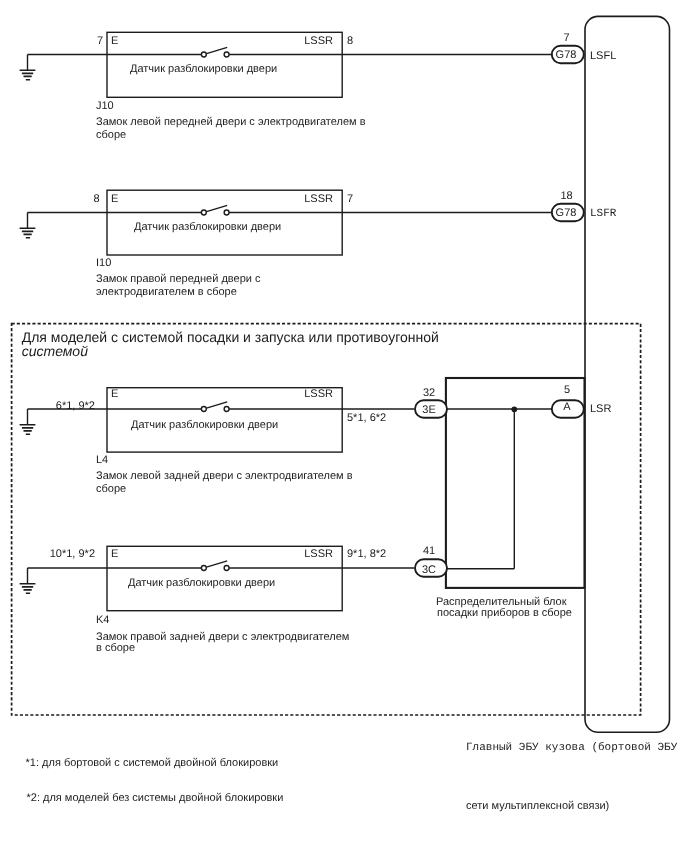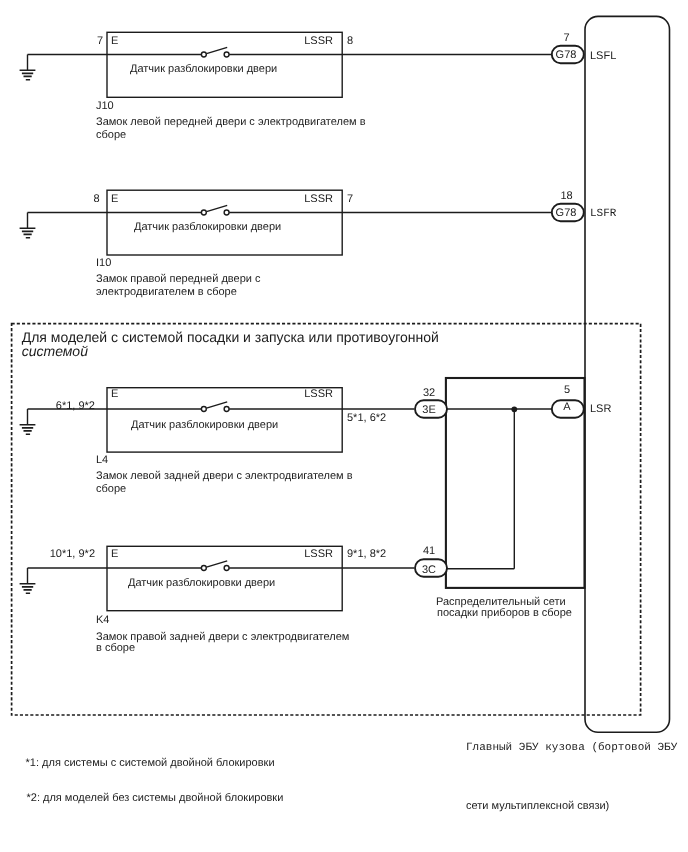--- a/index.html
+++ b/index.html
@@ -121,33 +121,33 @@
 <div class="tx" style="left:96px;top:454px;">L4</div>
 <div class="tx" style="left:96px;top:470px;">Замок левой задней двери с электродвигателем в</div>
 <div class="tx" style="left:96px;top:483px;">сборе</div>
 <div class="tx c" style="left:413px;top:387px;width:32px;">32</div>
 <div class="tx c" style="left:413px;top:403.5px;width:32px;">3E</div>
 
 <div class="tx c" style="left:547px;top:384px;width:40px;">5</div>
 <div class="tx c" style="left:551px;top:401px;width:32px;">A</div>
 <div class="tx" style="left:590px;top:403px;">LSR</div>
 
-<div class="tx" style="left:436px;top:595.5px;">Распределительный сети</div>
+<div class="tx" style="left:436px;top:595.5px;">Распределительный блок</div>
 <div class="tx" style="left:437px;top:607px;">посадки приборов в сборе</div>
 
 <div class="tx r" style="left:29px;top:548px;width:66px;">10*1, 9*2</div>
 <div class="tx" style="left:111px;top:548px;">E</div>
 <div class="tx r" style="left:233px;top:548px;width:100px;">LSSR</div>
 <div class="tx" style="left:347px;top:548px;">9*1, 8*2</div>
 <div class="tx" style="left:128px;top:577px;">Датчик разблокировки двери</div>
 <div class="tx" style="left:96px;top:614px;">K4</div>
 <div class="tx" style="left:96px;top:631px;">Замок правой задней двери с электродвигателем</div>
 <div class="tx" style="left:96px;top:642px;">в сборе</div>
 <div class="tx c" style="left:413px;top:545px;width:32px;">41</div>
 <div class="tx c" style="left:413px;top:563.5px;width:32px;">3C</div>
 
 <div class="tx" style="left:466px;top:742px;font-family:Liberation Mono, monospace;">Главный ЭБУ кузова (бортовой ЭБУ</div>
 <div class="tx" style="left:466px;top:756px;margin-top:44px;">сети мультиплексной связи)</div>
 
-<div class="tx" style="left:25.6px;top:757px;">*1: для системы с системой двойной блокировки</div>
+<div class="tx" style="left:25.6px;top:757px;">*1: для бортовой с системой двойной блокировки</div>
 <div class="tx" style="left:26.5px;top:792px;">*2: для моделей без системы двойной блокировки</div>
 
 </div>
 
 </body></html>

